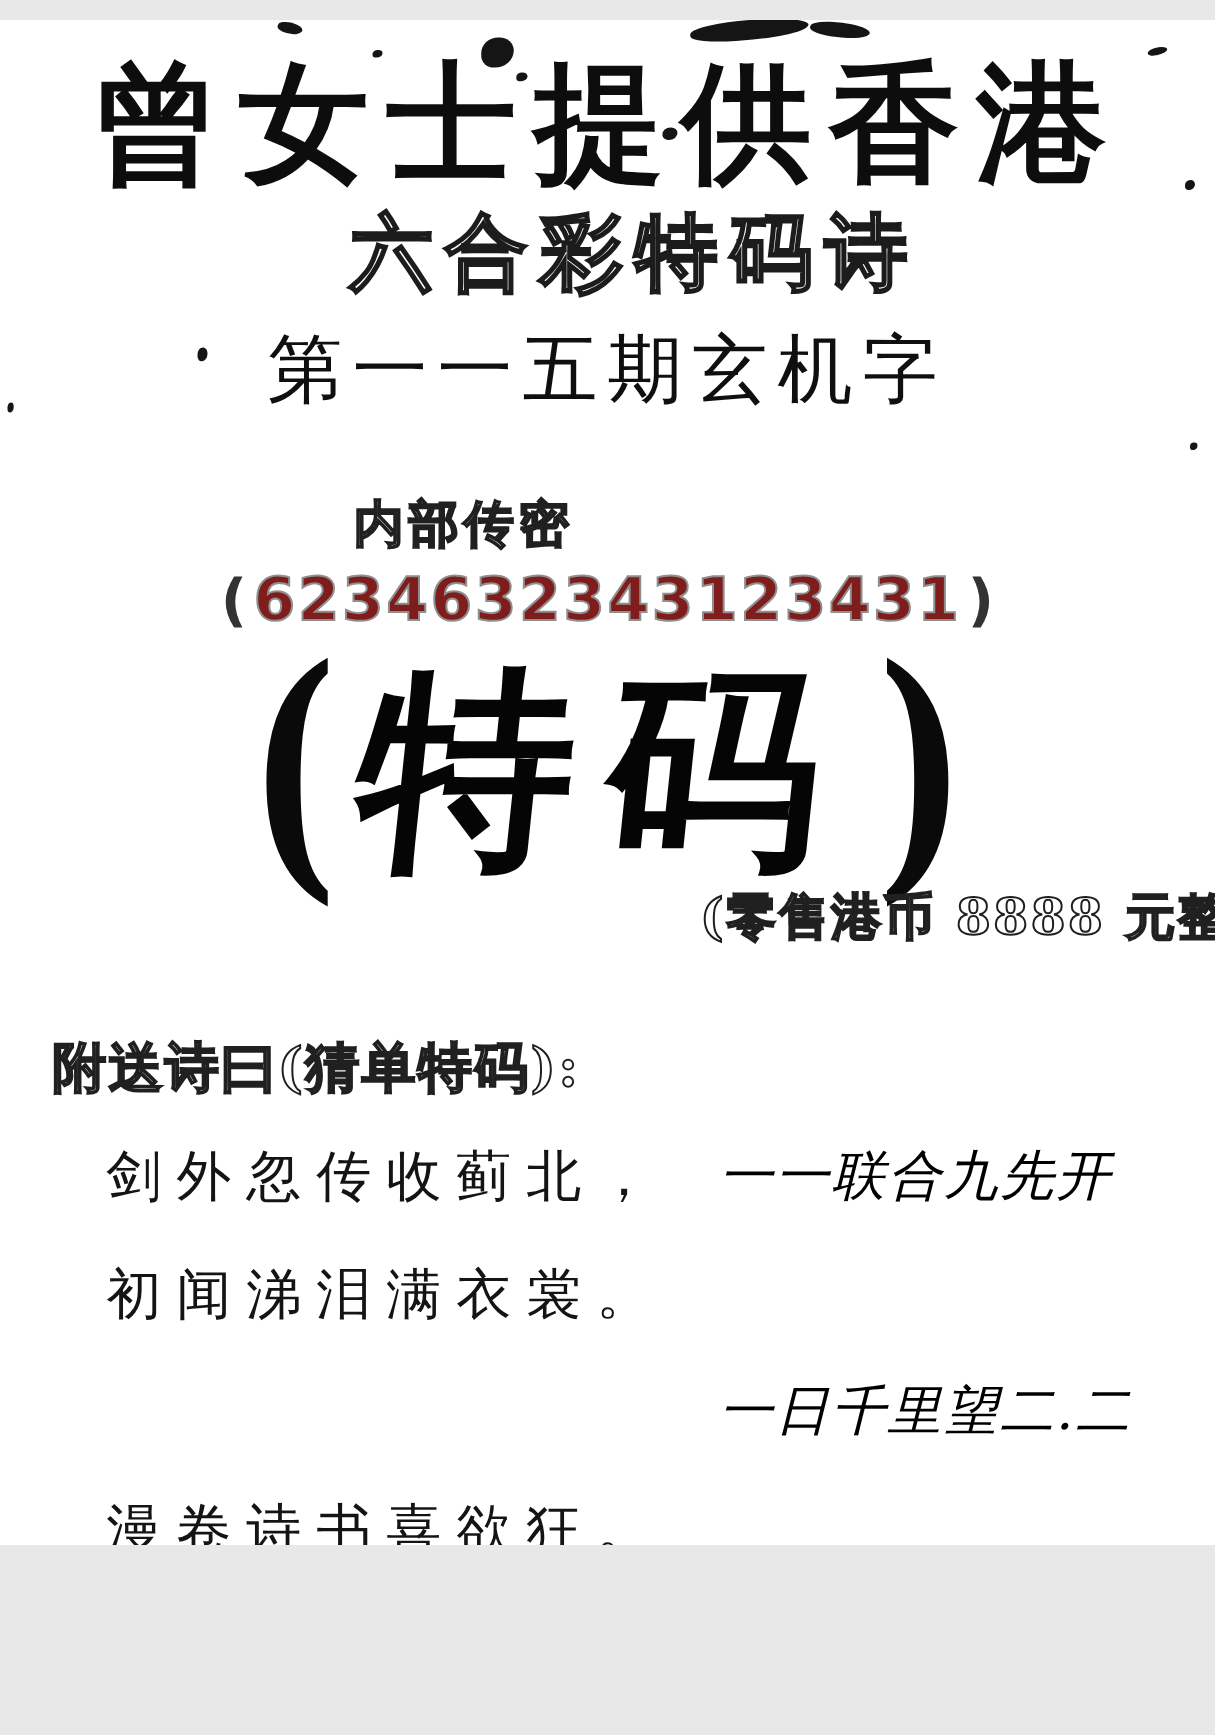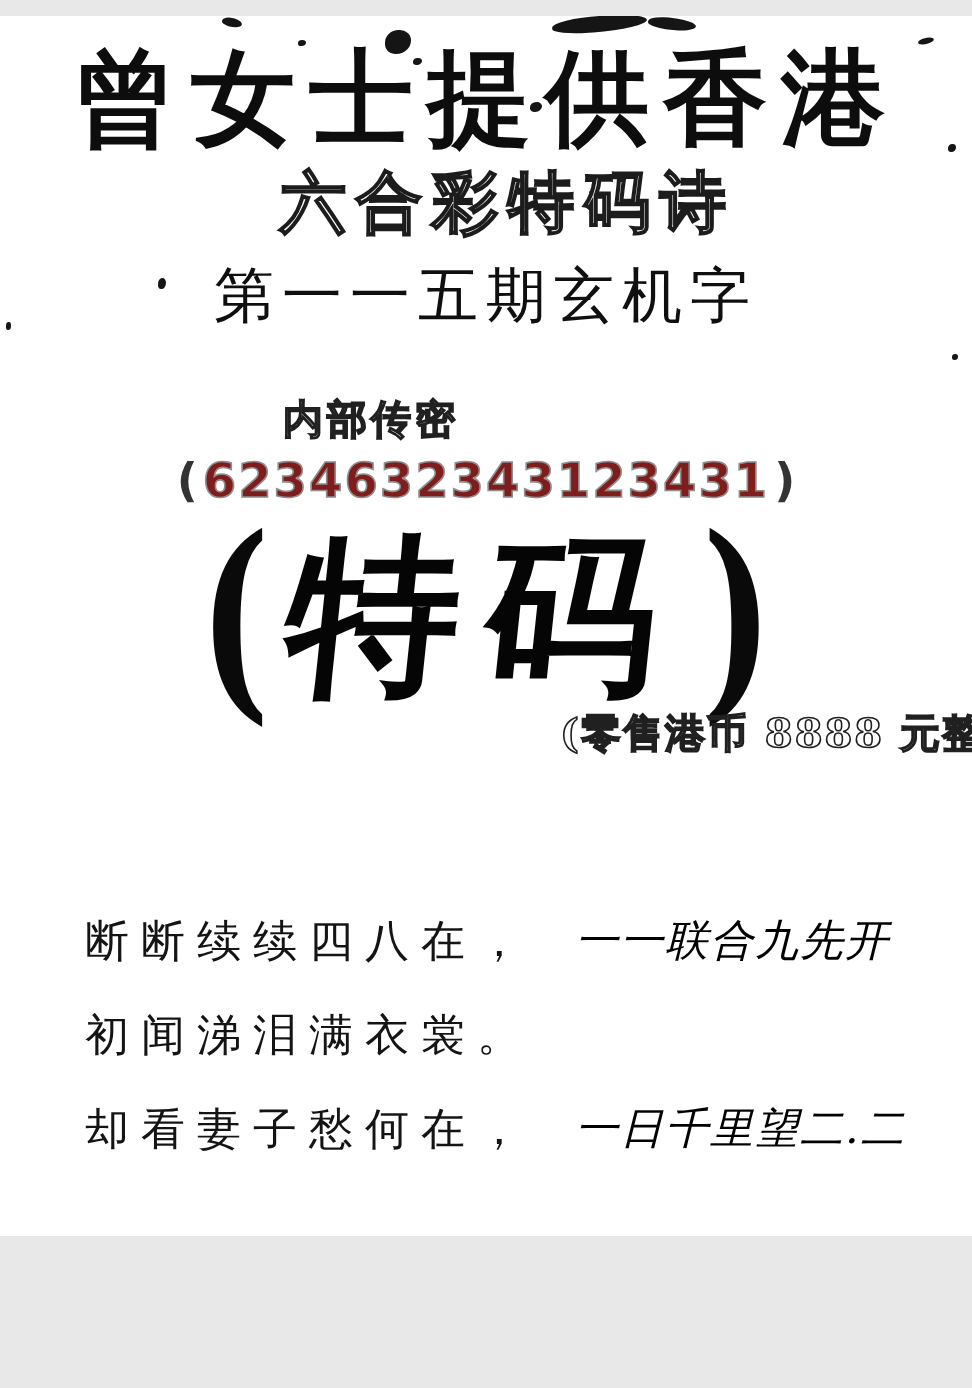--- a/index.html
+++ b/index.html
@@ -103,24 +103,25 @@
   </div>
 
   <div class="special-row">
     <span class="big-paren open">(</span>
     <span class="big-chars">特码</span>
     <span class="big-paren close">)</span>
   </div>
 
   <div class="abs outline price-line">(零售港币 8888 元整)</div>
 
+  <div class="abs outline poem-intro">附送诗曰(猜单特码):</div>
 
-  <div class="abs poem-line-left y1">断断续续四八在，</div>
+  <div class="abs poem-line-left y1">剑外忽传收蓟北，</div>
   <div class="abs poem-line-left y2">初闻涕泪满衣裳。</div>
-  <div class="abs poem-line-left y3">却看妻子愁何在，</div>
+  <div class="abs poem-line-left y4">漫卷诗书喜欲狂。</div>
 
   <div class="abs poem-line-right y1">一一联合九先开</div>
   <div class="abs poem-line-right y3">一日千里望二.二</div>
 
   <div class="abs bottom-line">
     <span class="seg outline">猜生肖:</span><span class="seg">三四必合中了奖</span><span class="gap"></span><span class="seg outline">配:</span><span class="seg">五九相聚必相争</span>
   </div>
 
   <div class="abs watermark" style="color: rgb(244, 121, 108);">香港好彩-85881.cc</div>
 

